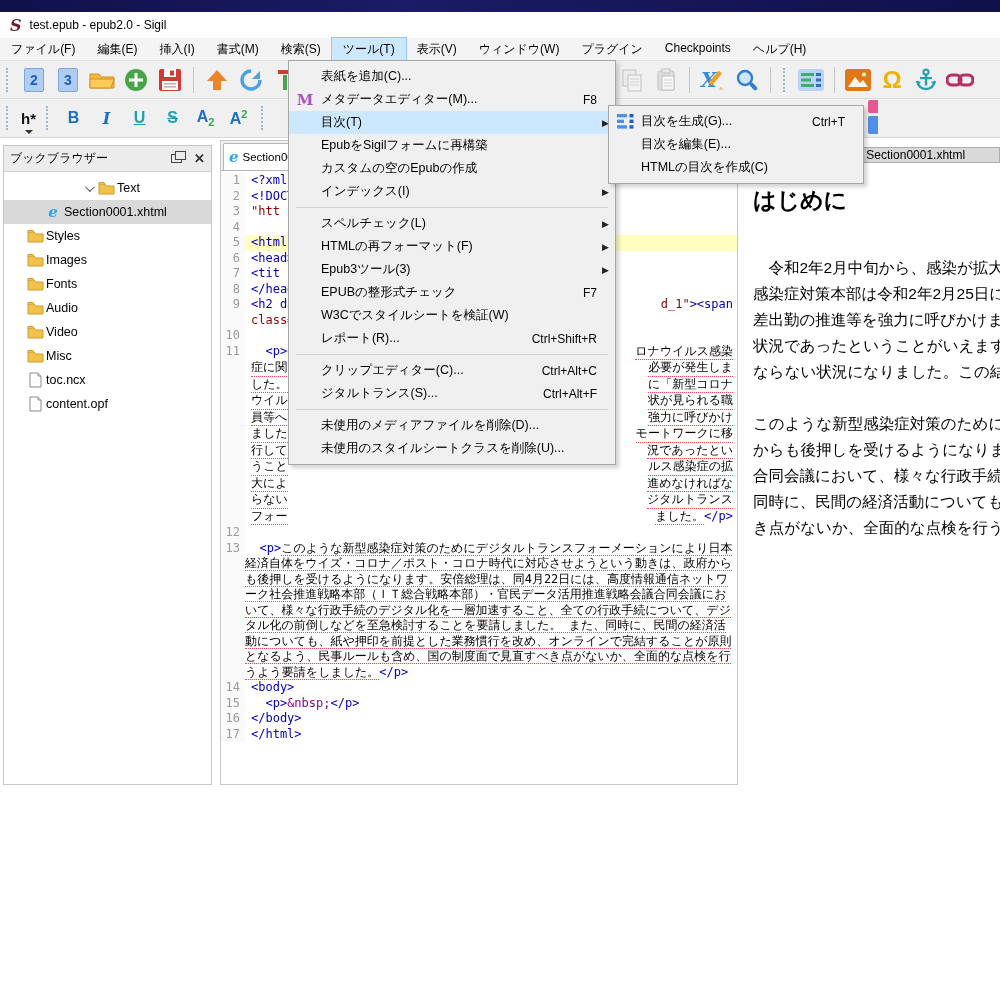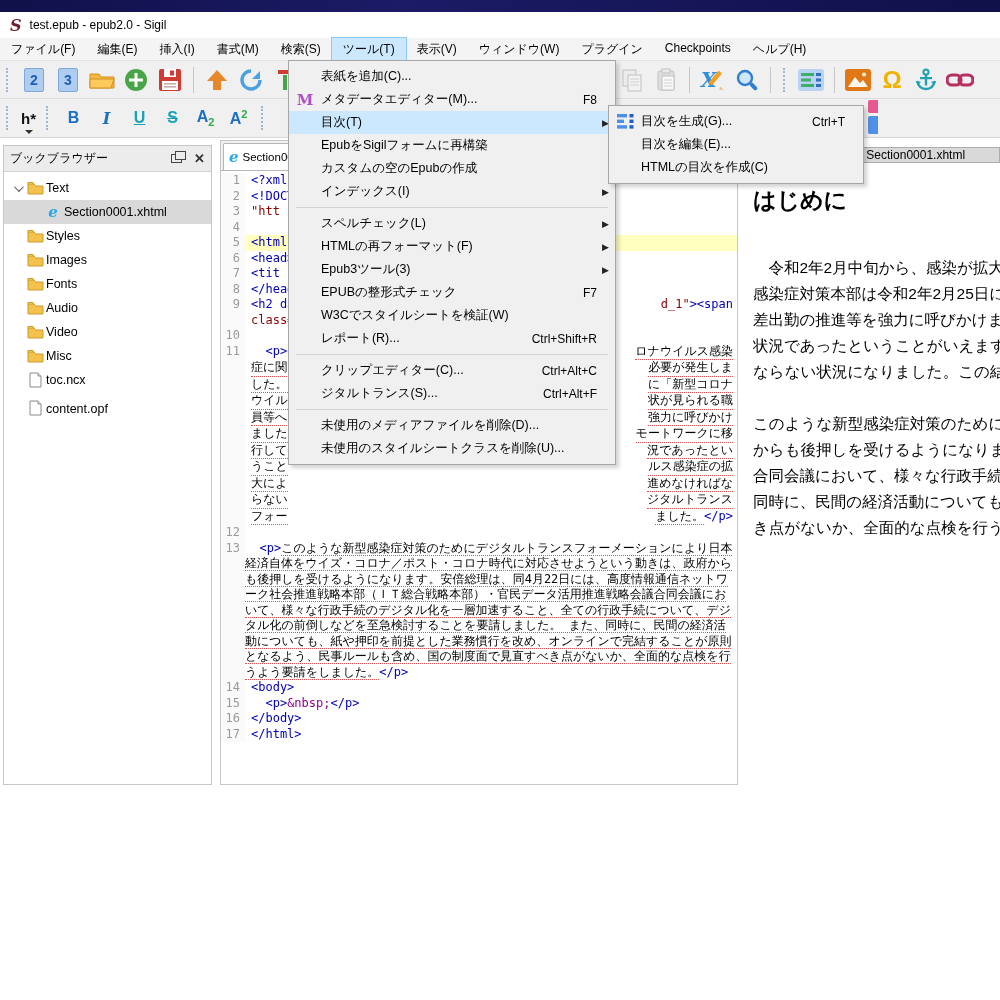--- a/index.html
+++ b/index.html
@@ -257,21 +257,21 @@
       <div class="p2"></div>
     </div>
 
   <div class="sidebar">
     <div class="sbhead">
       <span class="ttl">ブックブラウザー</span>
       <span class="dockico"></span>
       <span class="closeico">✕</span>
     </div>
     <div class="tree">
-        <div class="trow" style="padding-left: 6px;">
+        <div class="trow" style="padding-left: 6px; justify-content: center;">
           <span class="chev">
             <span></span>
           </span>
           <span class="tico">
             <svg xmlns="http://www.w3.org/2000/svg" width="17" height="14" viewBox="0 0 17 14">
               <path d="M1 3h6l1.5 2H16v8H1z" fill="#f3c24b" stroke="#c89b32"></path>
               <path d="M1 3V1.5h5l1 1.5" fill="#f3c24b" stroke="#c89b32"></path>
             </svg>
           </span>
           <span>Text</span>
@@ -346,21 +346,21 @@
         <div class="trow" style="padding-left: 6px;">
           <span class="chev"></span>
           <span class="tico">
             <svg xmlns="http://www.w3.org/2000/svg" width="13" height="16" viewBox="0 0 13 16">
               <path d="M1 1 h8 l3 3 v11 h-11 z" fill="#fff" stroke="#8a8a8a"></path>
               <path d="M9 1 v3 h3" fill="#eee" stroke="#8a8a8a"></path>
             </svg>
           </span>
           <span>toc.ncx</span>
         </div>
-        <div class="trow" style="padding-left: 6px; align-items: flex-end;">
+        <div class="trow" style="padding-left: 6px;">
           <span class="chev"></span>
           <span class="tico">
             <svg xmlns="http://www.w3.org/2000/svg" width="13" height="16" viewBox="0 0 13 16">
               <path d="M1 1 h8 l3 3 v11 h-11 z" fill="#fff" stroke="#8a8a8a"></path>
               <path d="M9 1 v3 h3" fill="#eee" stroke="#8a8a8a"></path>
             </svg>
           </span>
           <span>content.opf</span>
         </div>
       </div>

